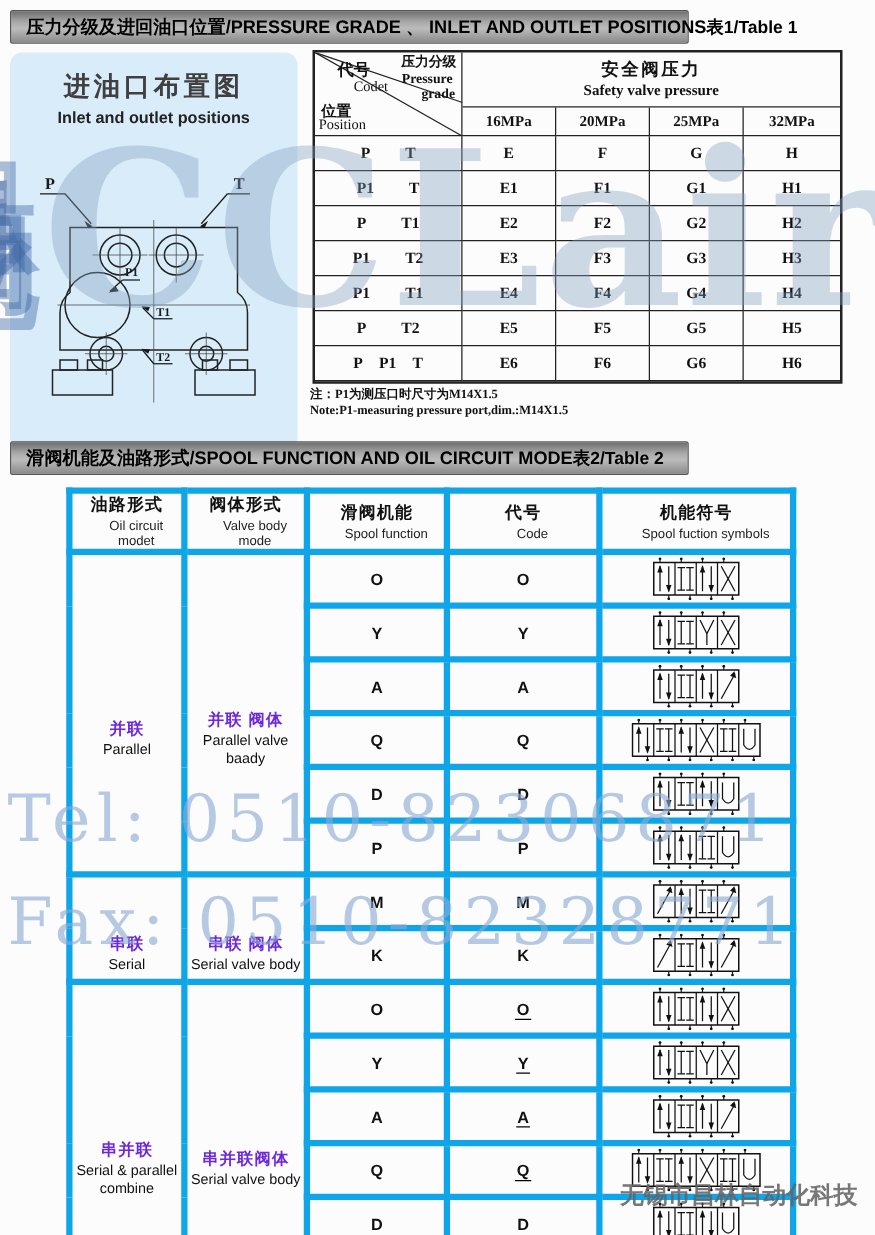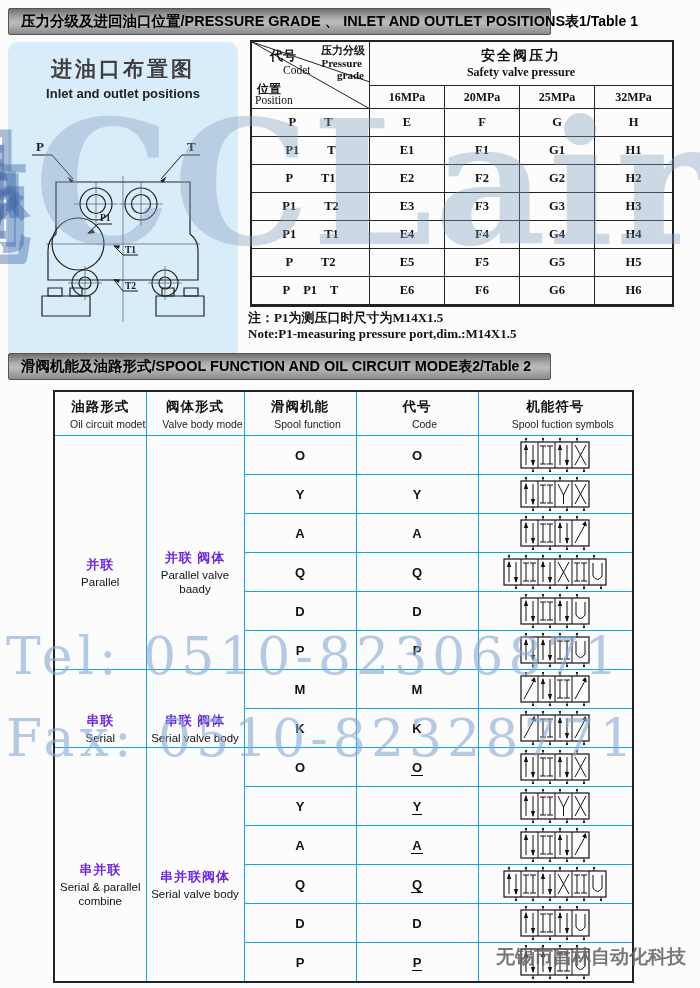--- a/index.html
+++ b/index.html
@@ -40,25 +40,25 @@
   .dg-code{left:18px;top:7px;font-size:13px;font-weight:bold;font-family:"Liberation Sans",sans-serif;}
   .dg-codet{left:14px;top:23px;font-size:11.5px;margin-left:17px;}
   .dg-gzh{right:4px;top:3px;font-size:11px;font-weight:bold;font-family:"Liberation Sans",sans-serif;}
   .dg-gen1{right:7px;top:16px;font-size:11px;font-weight:bold;}
   .dg-gen2{right:5px;top:28px;font-size:11px;font-weight:bold;}
   .dg-pzh{left:5px;top:41px;font-size:12px;font-weight:bold;font-family:"Liberation Sans",sans-serif;}
   .dg-pen{left:3px;top:53px;font-size:11.5px;}
   
   .note{position:absolute;left:248px;top:310px;z-index:2;
         font-family:"Liberation Serif",serif;font-weight:bold;color:#111;}
-  .note div{font-size:13px;line-height:1.25;}
+  .note div{font-size:10px;line-height:1.25;}
   
   .t2wrap{position:absolute;left:53px;top:390px;z-index:2;}
   table.t2{border-collapse:collapse;table-layout:fixed;width:579px;border:2px solid #222;}
-  .t2 th,.t2 td{border:1px solid #0ea5e9;text-align:center;vertical-align:middle;padding:0;}
+  .t2 th,.t2 td{border:5px solid #0ea5e9;text-align:center;vertical-align:middle;padding:0;}
   .t2 th{height:43px;background:transparent;}
   .th-zh{font-size:13.5px;font-weight:bold;color:#111;letter-spacing:1px;}
   .th-en{font-size:10.5px;font-weight:normal;color:#222;margin-top:2px;padding-left:15px;}
   .t2 td{height:38px;}
   .td-fn,.td-code{font-size:13px;font-weight:600;color:#111;}
   .code-u{border-bottom:1.5px solid #000;padding:0 1px;}
   .sec-zh{font-size:13px;font-weight:bold;color:#6d28d9;letter-spacing:1px;margin-top:41px;}
   .sec-en{font-size:11.5px;color:#111;margin-top:2px;line-height:1.2;}
   .td-sym svg{display:block;margin:0 auto;}
   

